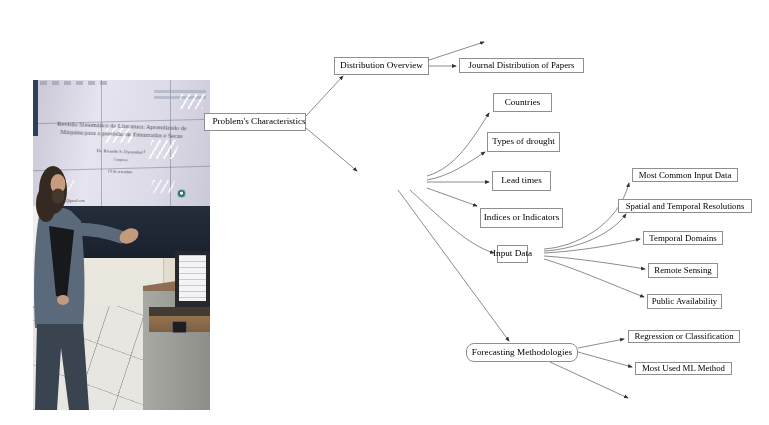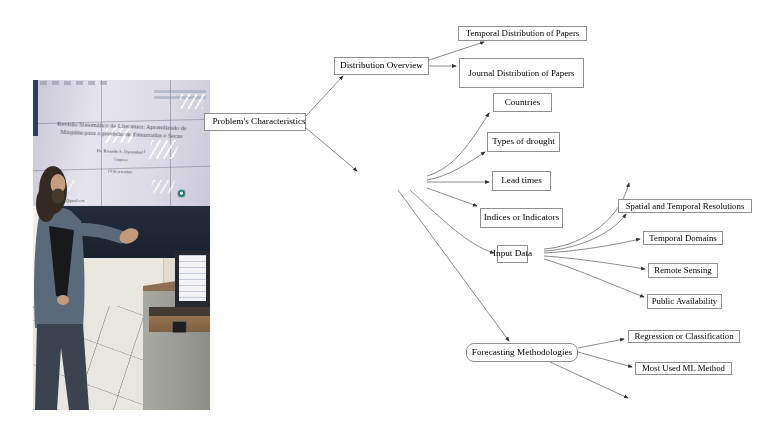--- a/index.html
+++ b/index.html
@@ -8,21 +8,21 @@
 
   
   .edges{position:absolute;left:0;top:0;pointer-events:none;}
   .node{position:absolute;background:#ffffff;border:1px solid #8f8f8f;box-sizing:border-box;
         display:flex;align-items:center;justify-content:center;white-space:nowrap;
         font-size:8.8px;color:#000;line-height:1;}
   .node.lg{font-size:9.2px;}
   .n-problems{left:204px;top:113px;width:102px;height:18px;padding-left:8px;}
   .n-biblio{left:334px;top:57px;width:95px;height:18px;}
   .n-temporal-dist{left:458px;top:26px;width:129px;height:15px;}
-  .n-journal-dist{left:459px;top:58px;width:125px;height:30px;}
+  .n-journal-dist{left:459px;top:58px;width:125px;height:15px;}
   .n-quant{left:335px;top:172px;width:92px;height:18px;}
   .n-countries{left:493px;top:93px;width:59px;height:19px;}
   .n-types{left:487px;top:132px;width:73px;height:20px;}
   .n-lead{left:492px;top:171px;width:59px;height:20px;}
   .n-indices{left:480px;top:208px;width:83px;height:20px;}
   .n-input{left:497px;top:245px;width:31px;height:18px;}
   .n-most-common{left:632px;top:168px;width:106px;height:14px;}
   .n-spatial{left:618px;top:199px;width:134px;height:14px;}
   .n-temporal-dom{left:643px;top:231px;width:80px;height:14px;}
   .n-remote{left:648px;top:263px;width:70px;height:15px;}
@@ -171,27 +171,27 @@
       <path d="M544,256 C575,258 615,264 645,269" marker-end="url(#arr)"></path>
       <path d="M544,259 C575,268 615,286 644,297" marker-end="url(#arr)"></path>
       <path d="M578,348 L624,339" marker-end="url(#arr)"></path>
       <path d="M578,352 L632,367" marker-end="url(#arr)"></path>
       <path d="M550,362 L628,398" marker-end="url(#arr)"></path>
     </g>
   </svg>
 
   <div class="node lg n-problems">Problem's Characteristics</div>
   <div class="node lg n-biblio">Distribution Overview</div>
-  <div class="node n-temporal-dist">Temporal Distribution of Papers</div>
   <div class="node n-journal-dist">Journal Distribution of Papers</div>
   <div class="node lg n-countries">Countries</div>
   <div class="node lg n-types">Types of drought</div>
   <div class="node lg n-lead">Lead times</div>
   <div class="node lg n-indices">Indices or Indicators</div>
   <div class="node lg n-input">Input Data</div>
+  <div class="node n-most-common">Most Common Input Data</div>
   <div class="node n-spatial">Spatial and Temporal Resolutions</div>
   <div class="node n-temporal-dom">Temporal Domains</div>
   <div class="node n-remote">Remote Sensing</div>
   <div class="node n-public">Public Availability</div>
   <div class="node lg n-forecasting">Forecasting Methodologies</div>
   <div class="node n-regression">Regression or Classification</div>
   <div class="node n-most-used">Most Used ML Method</div>
 
 </div>
 

